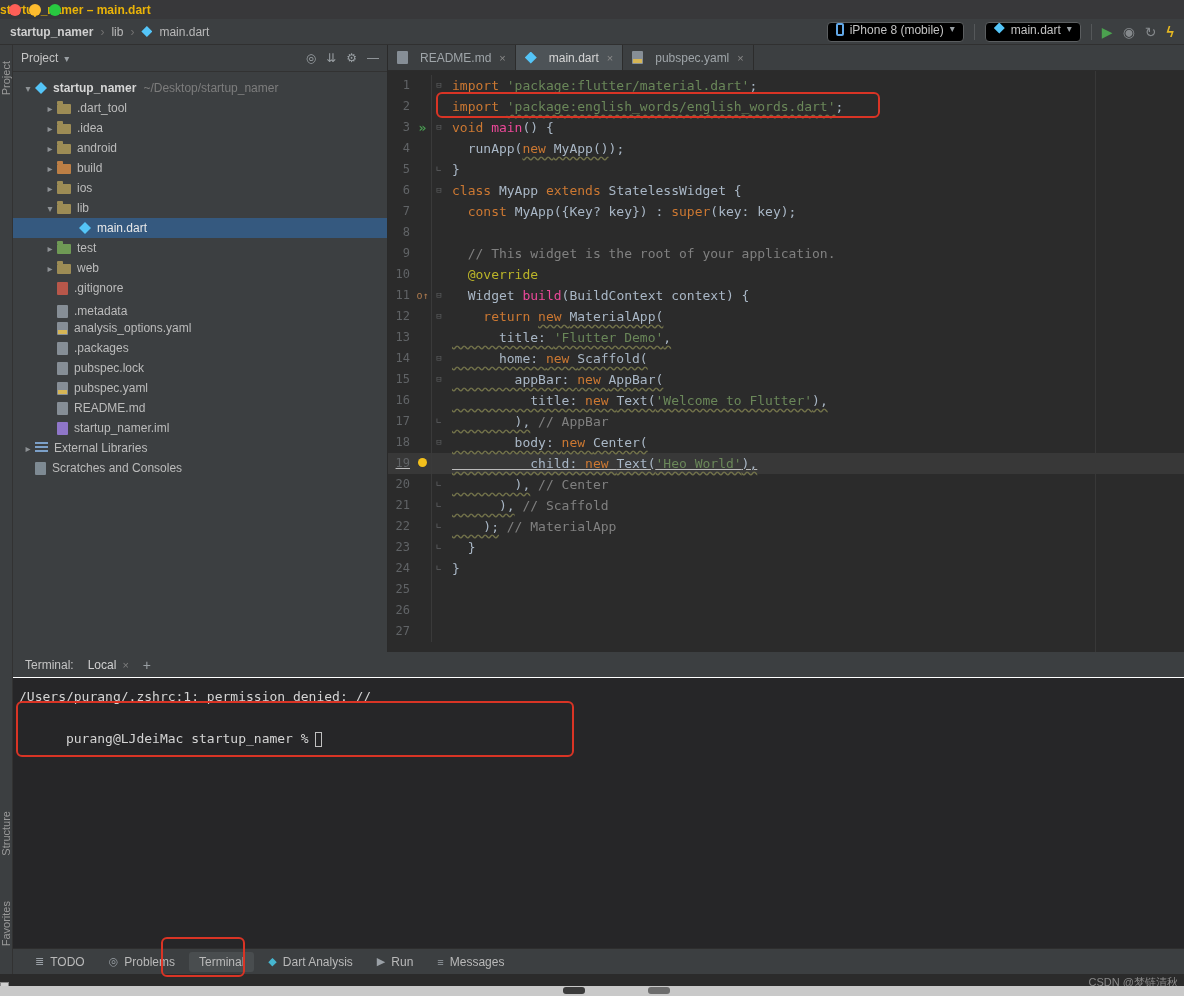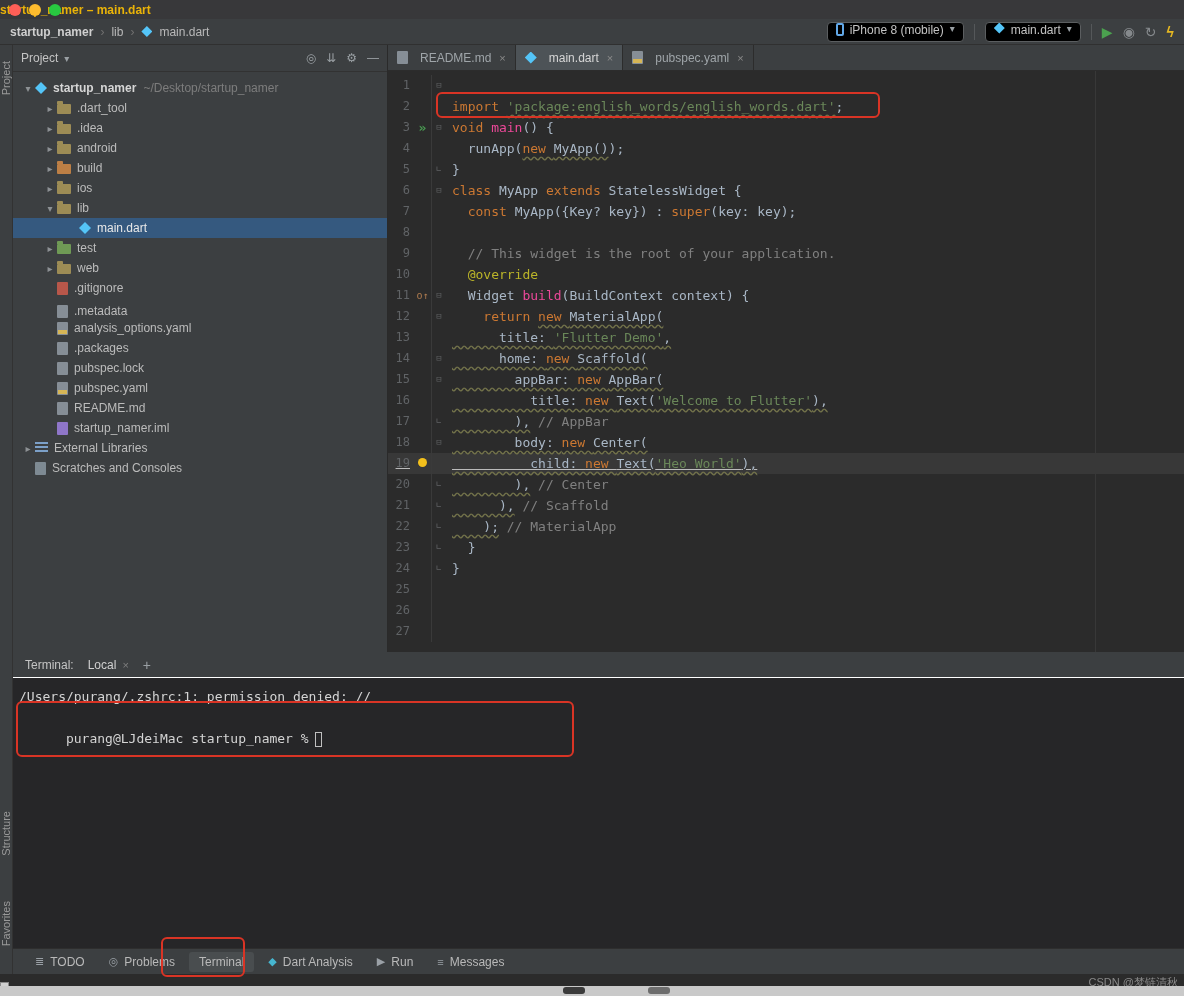--- a/index.html
+++ b/index.html
@@ -313,20 +313,21 @@
         <span class="close">×</span>
       </div>
     </div>
   <div class="code-wrap">
     <div class="guide"></div>
     <div class="code-lines">
         <div class="crow">
           <span class="lnum">1</span>
           <span class="licon"></span>
           <span class="lfold">⊟</span>
+          <span class="ltext"><span class="tk-k">import </span><span class="tk-s">'package:flutter/material.dart'</span><span class="tk-d">;</span></span>
         </div>
         <div class="crow">
           <span class="lnum">2</span>
           <span class="licon"></span>
           <span class="lfold"></span>
           <span class="ltext"><span class="tk-k">import </span><span class="tk-s wavy">'package:english_words/english_words.dart'</span><span class="tk-d">;</span></span>
         </div>
         <div class="crow">
           <span class="lnum">3</span>
           <span class="licon"><span class="run-g">»</span></span>

